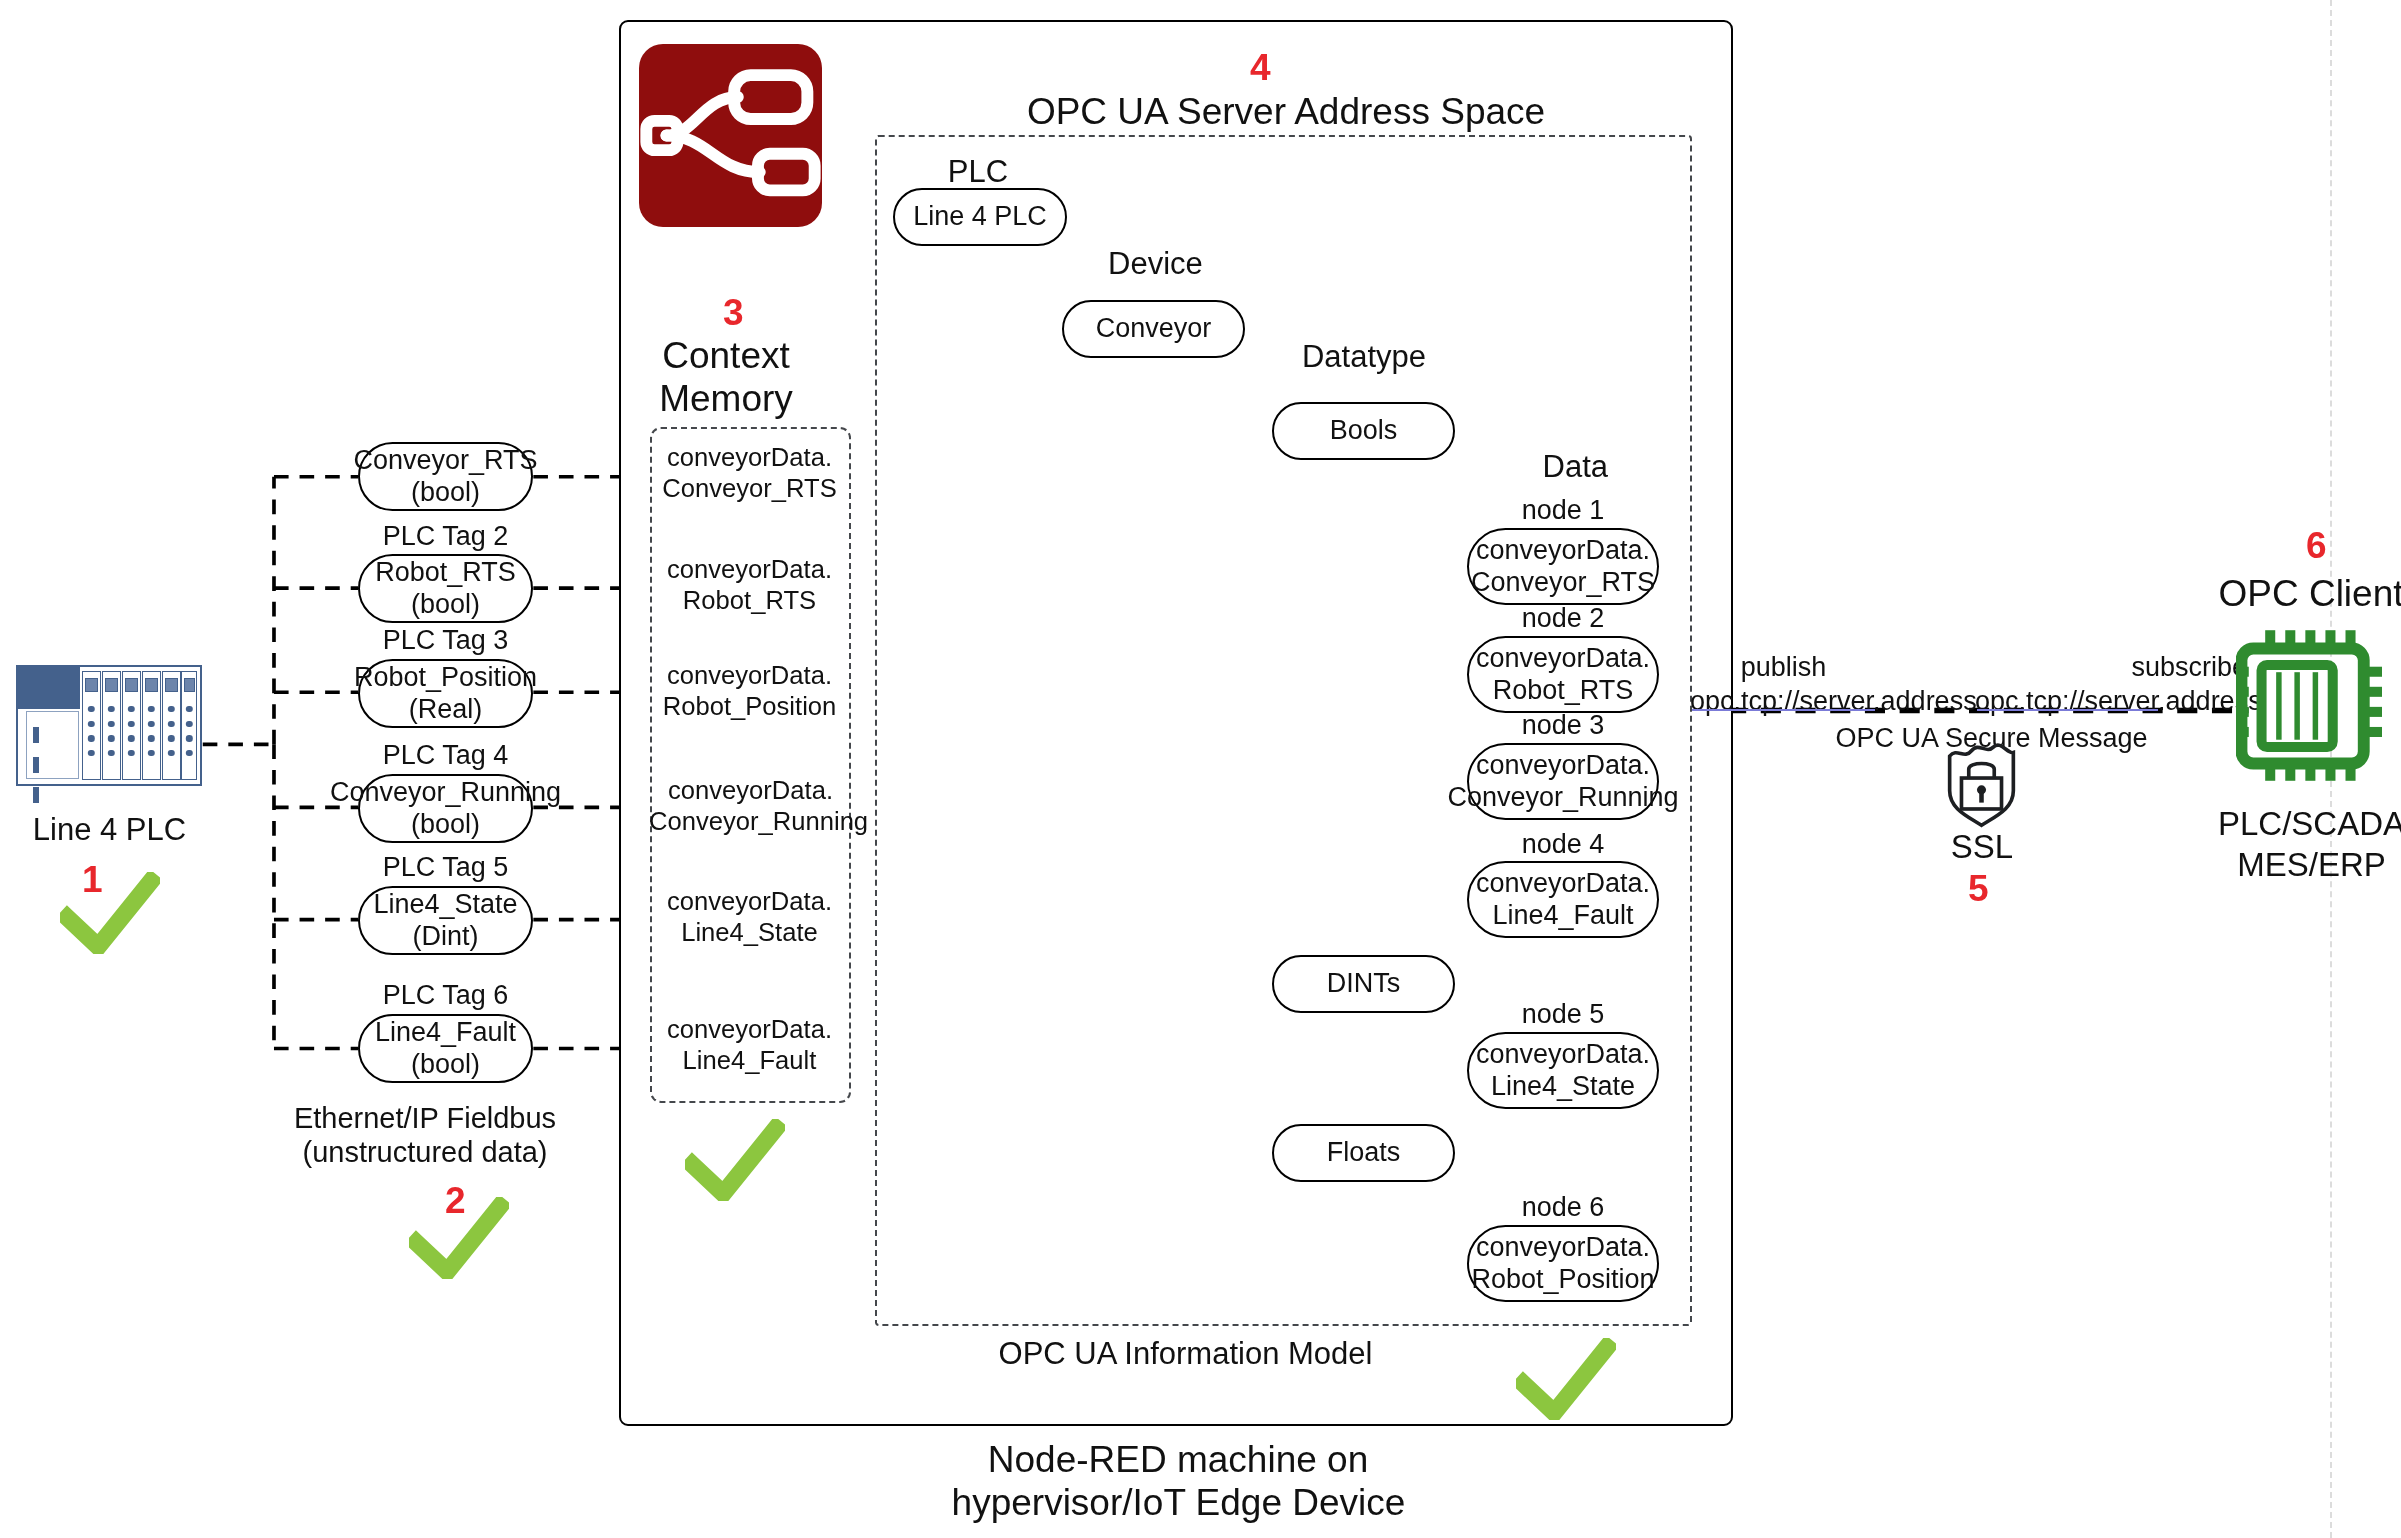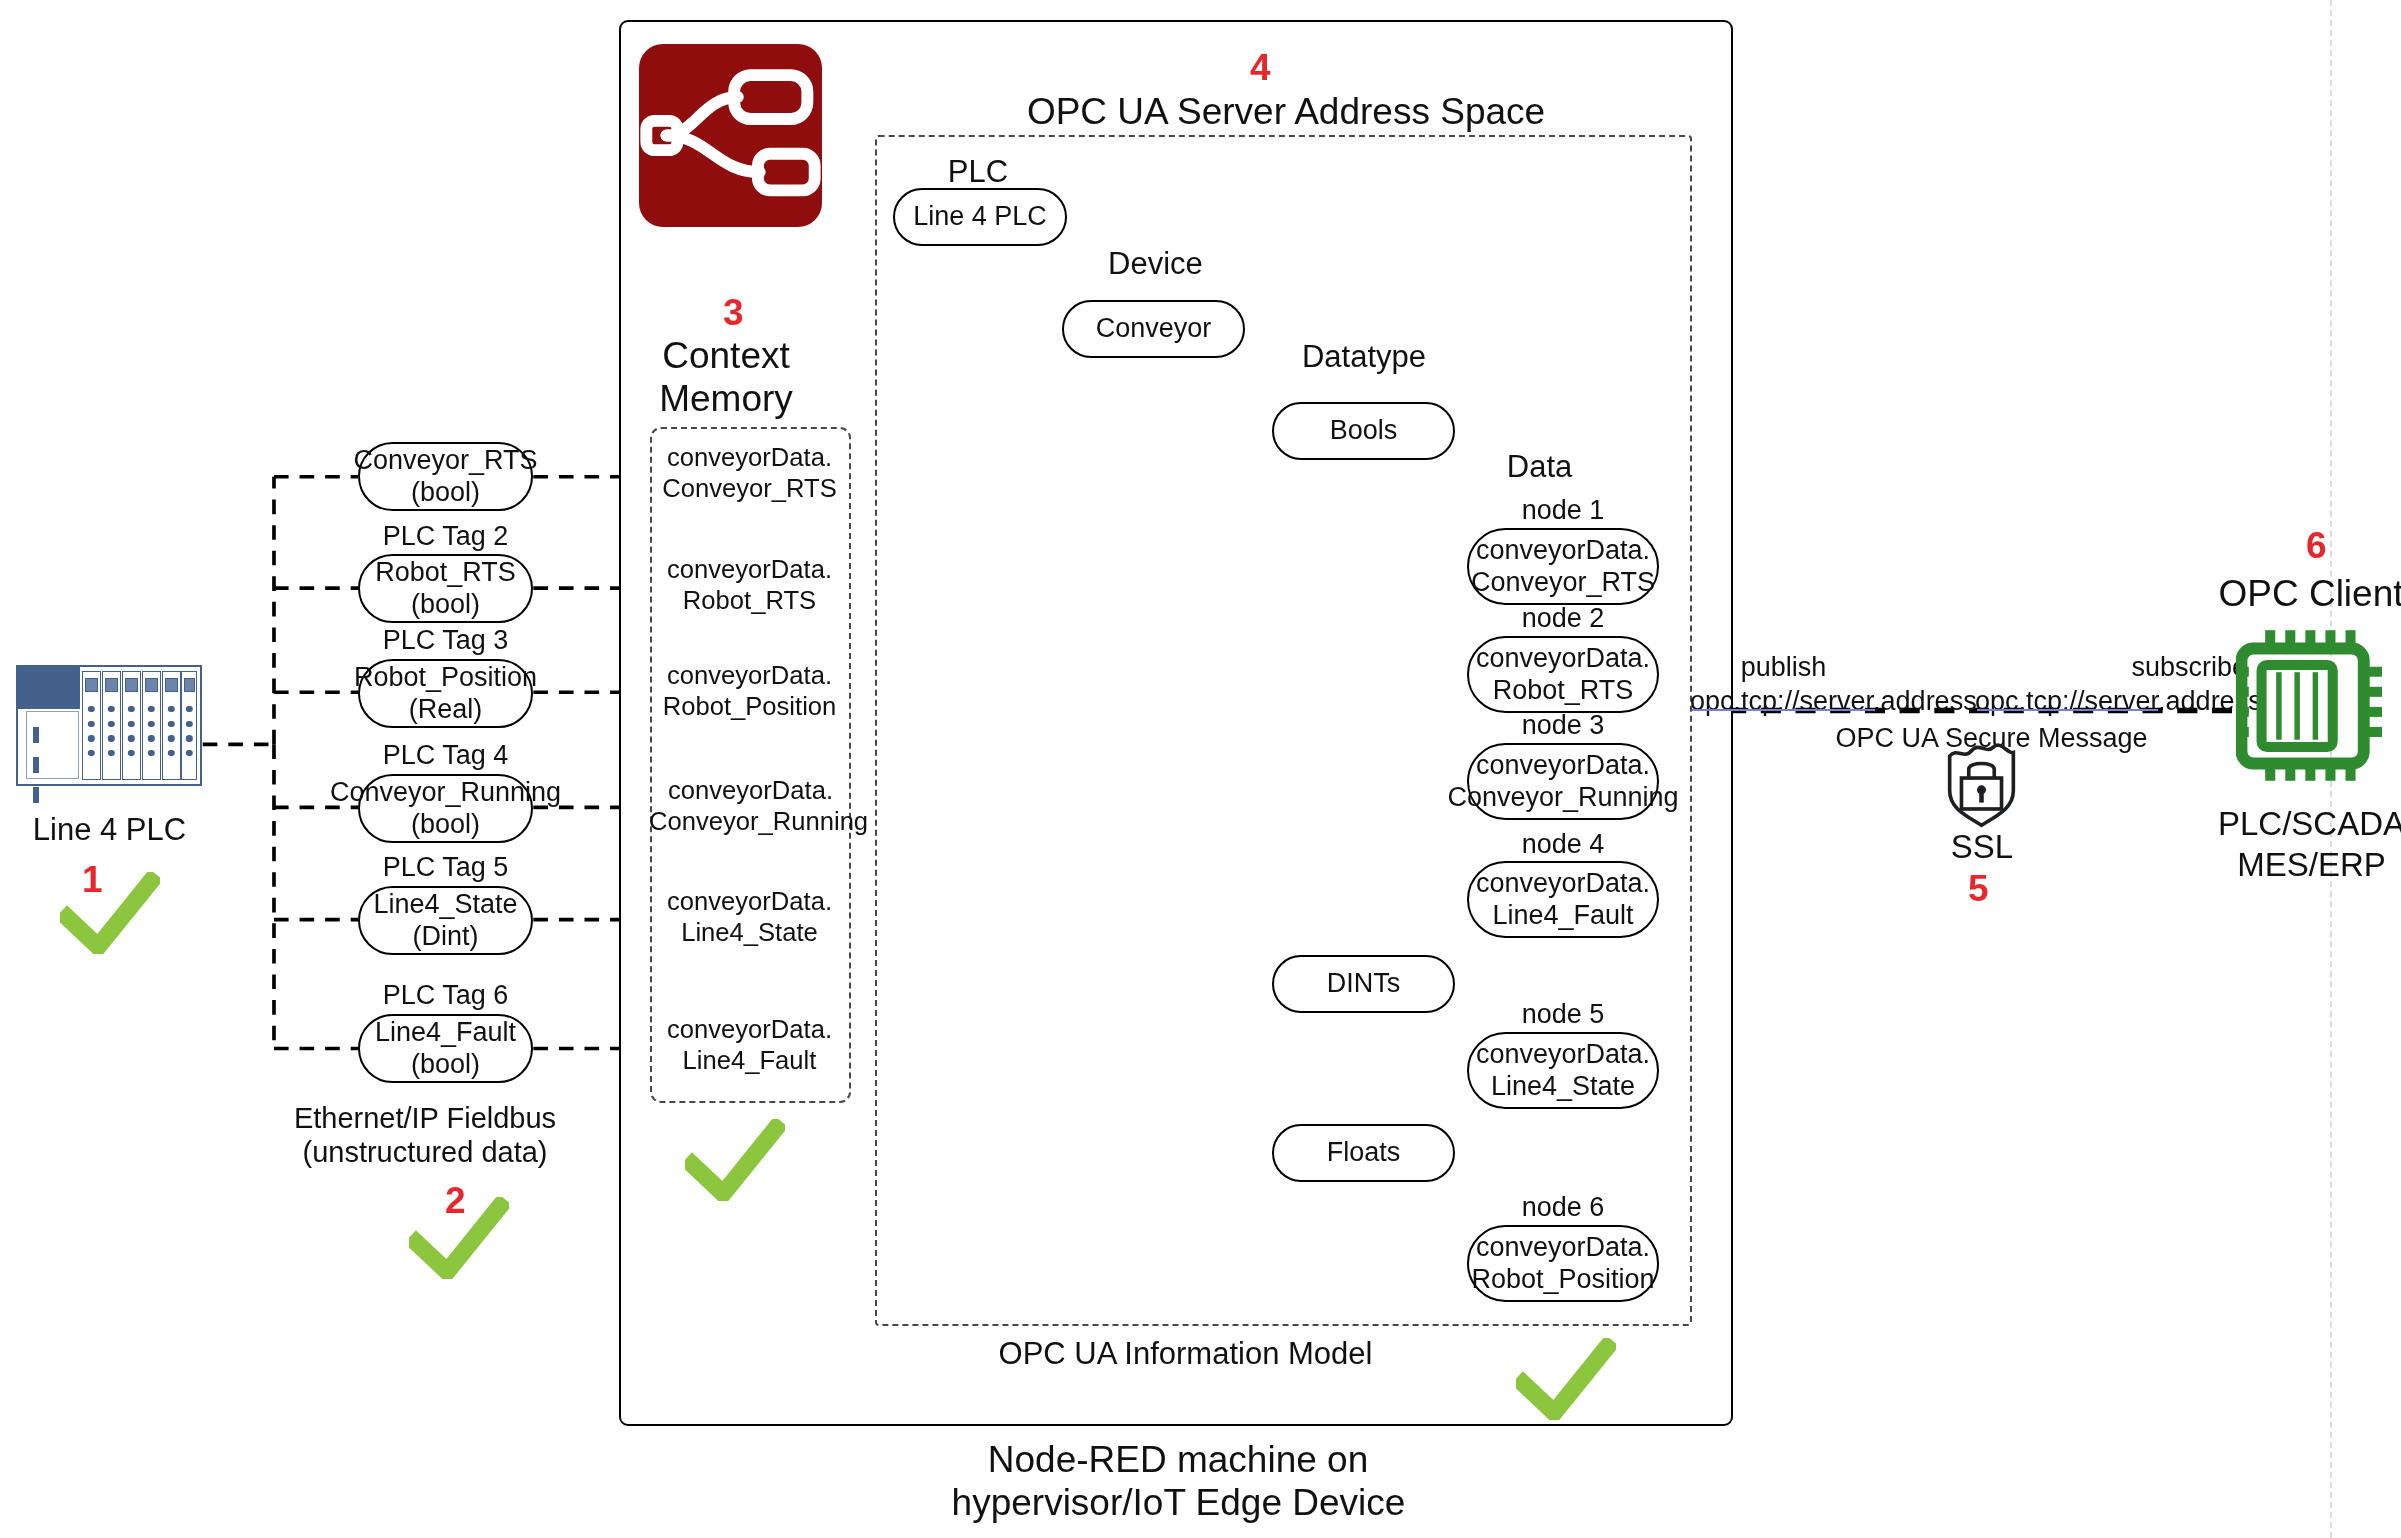--- a/index.html
+++ b/index.html
@@ -274,21 +274,21 @@
   </svg>
 
   <div class="num t40" style="left:1250px;top:47px;">4</div>
   <div class="lbl t40" style="left:875px;top:89px;width:822px;">OPC UA Server Address Space</div>
 
   <div class="dashbox" style="left:875px;top:135px;width:813px;height:1187px;"></div>
 
   <div class="lbl t34" style="left:923px;top:153px;width:110px;">PLC</div>
   <div class="lbl t34" style="left:1087px;top:245px;width:137px;">Device</div>
   <div class="lbl t34" style="left:1277px;top:338px;width:174px;">Datatype</div>
-  <div class="lbl t34" style="left:1471px;top:448px;width:137px;">Data</div>
+  <div class="lbl t34" style="left:1471px;top:448px;width:137px;text-align:right;">Data</div>
 
   <div class="pill" style="left:893px;top:188px;width:174px;height:58px;">
     <span class="t30">Line 4 PLC</span>
   </div>
 
   <div class="pill" style="left:1062px;top:300px;width:183px;height:58px;">
     <span class="t30">Conveyor</span>
   </div>
 
   <div class="pill" style="left:1272px;top:394px;width:183px;height:58px;margin-top:8px;">

